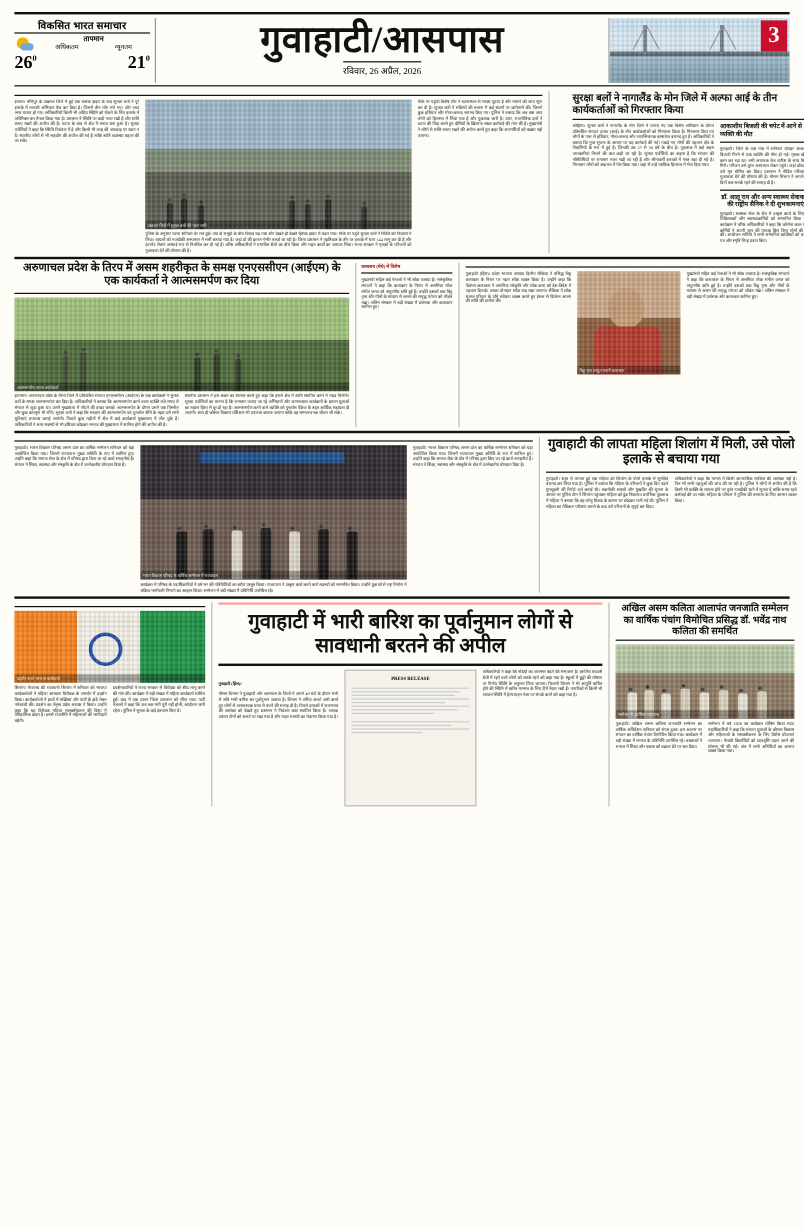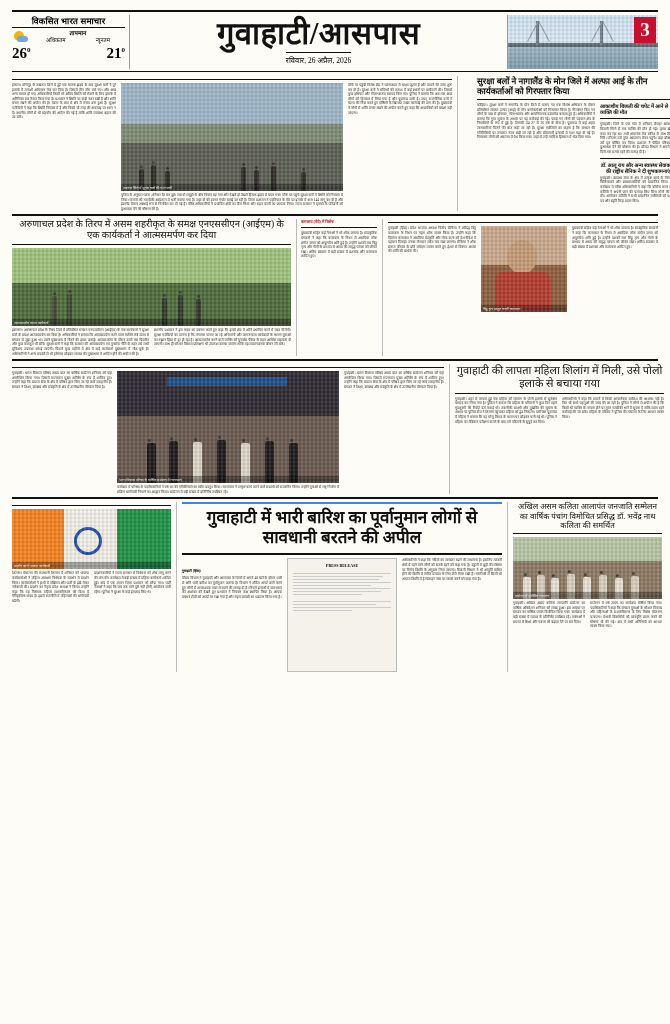--- a/index.html
+++ b/index.html
@@ -198,37 +198,37 @@
     position:absolute; inset:0;
     background-image:
       repeating-linear-gradient(90deg, rgba(255,255,255,.07) 0 2px, rgba(0,0,0,.05) 2px 4px),
       repeating-linear-gradient(0deg, rgba(255,255,255,.05) 0 2px, rgba(0,0,0,.05) 2px 4px);
   }
 
   .figs { position:absolute; left:0; right:0; bottom:0; height:45%; }
   .fig { position:absolute; bottom:0; width:5px; background:#2e2b27; border-radius:2px 2px 0 0; }
   .fig::before { content:""; position:absolute; top:-4px; left:1px; width:3px; height:3px; border-radius:50%; background:#3a3631; }
   .sec-head {
-    font-weight: normal;
+    font-weight: bold;
     line-height: 1.16;
     text-align: center;
     color: #111;
   }
   .cols { display: flex; gap: 5px; }
   .rule-v { border-left: 1px solid #bbb; }
 
   .kicker {
     font-size: 4px;
     font-weight: bold;
     color: #b01217;
   }
   .byline { font-size: 3.4px; font-weight: bold; }
 
   .big-banner {
-    border-top: 2px solid #3b82f6;
+    border-top: 2px solid #fca5a5;
     border-bottom: 2px solid #111;
     padding: 4px 0 5px 0;
     text-align: center;
   }
 </style>
 </head>
 <body>
 
 <div class="page">
 

